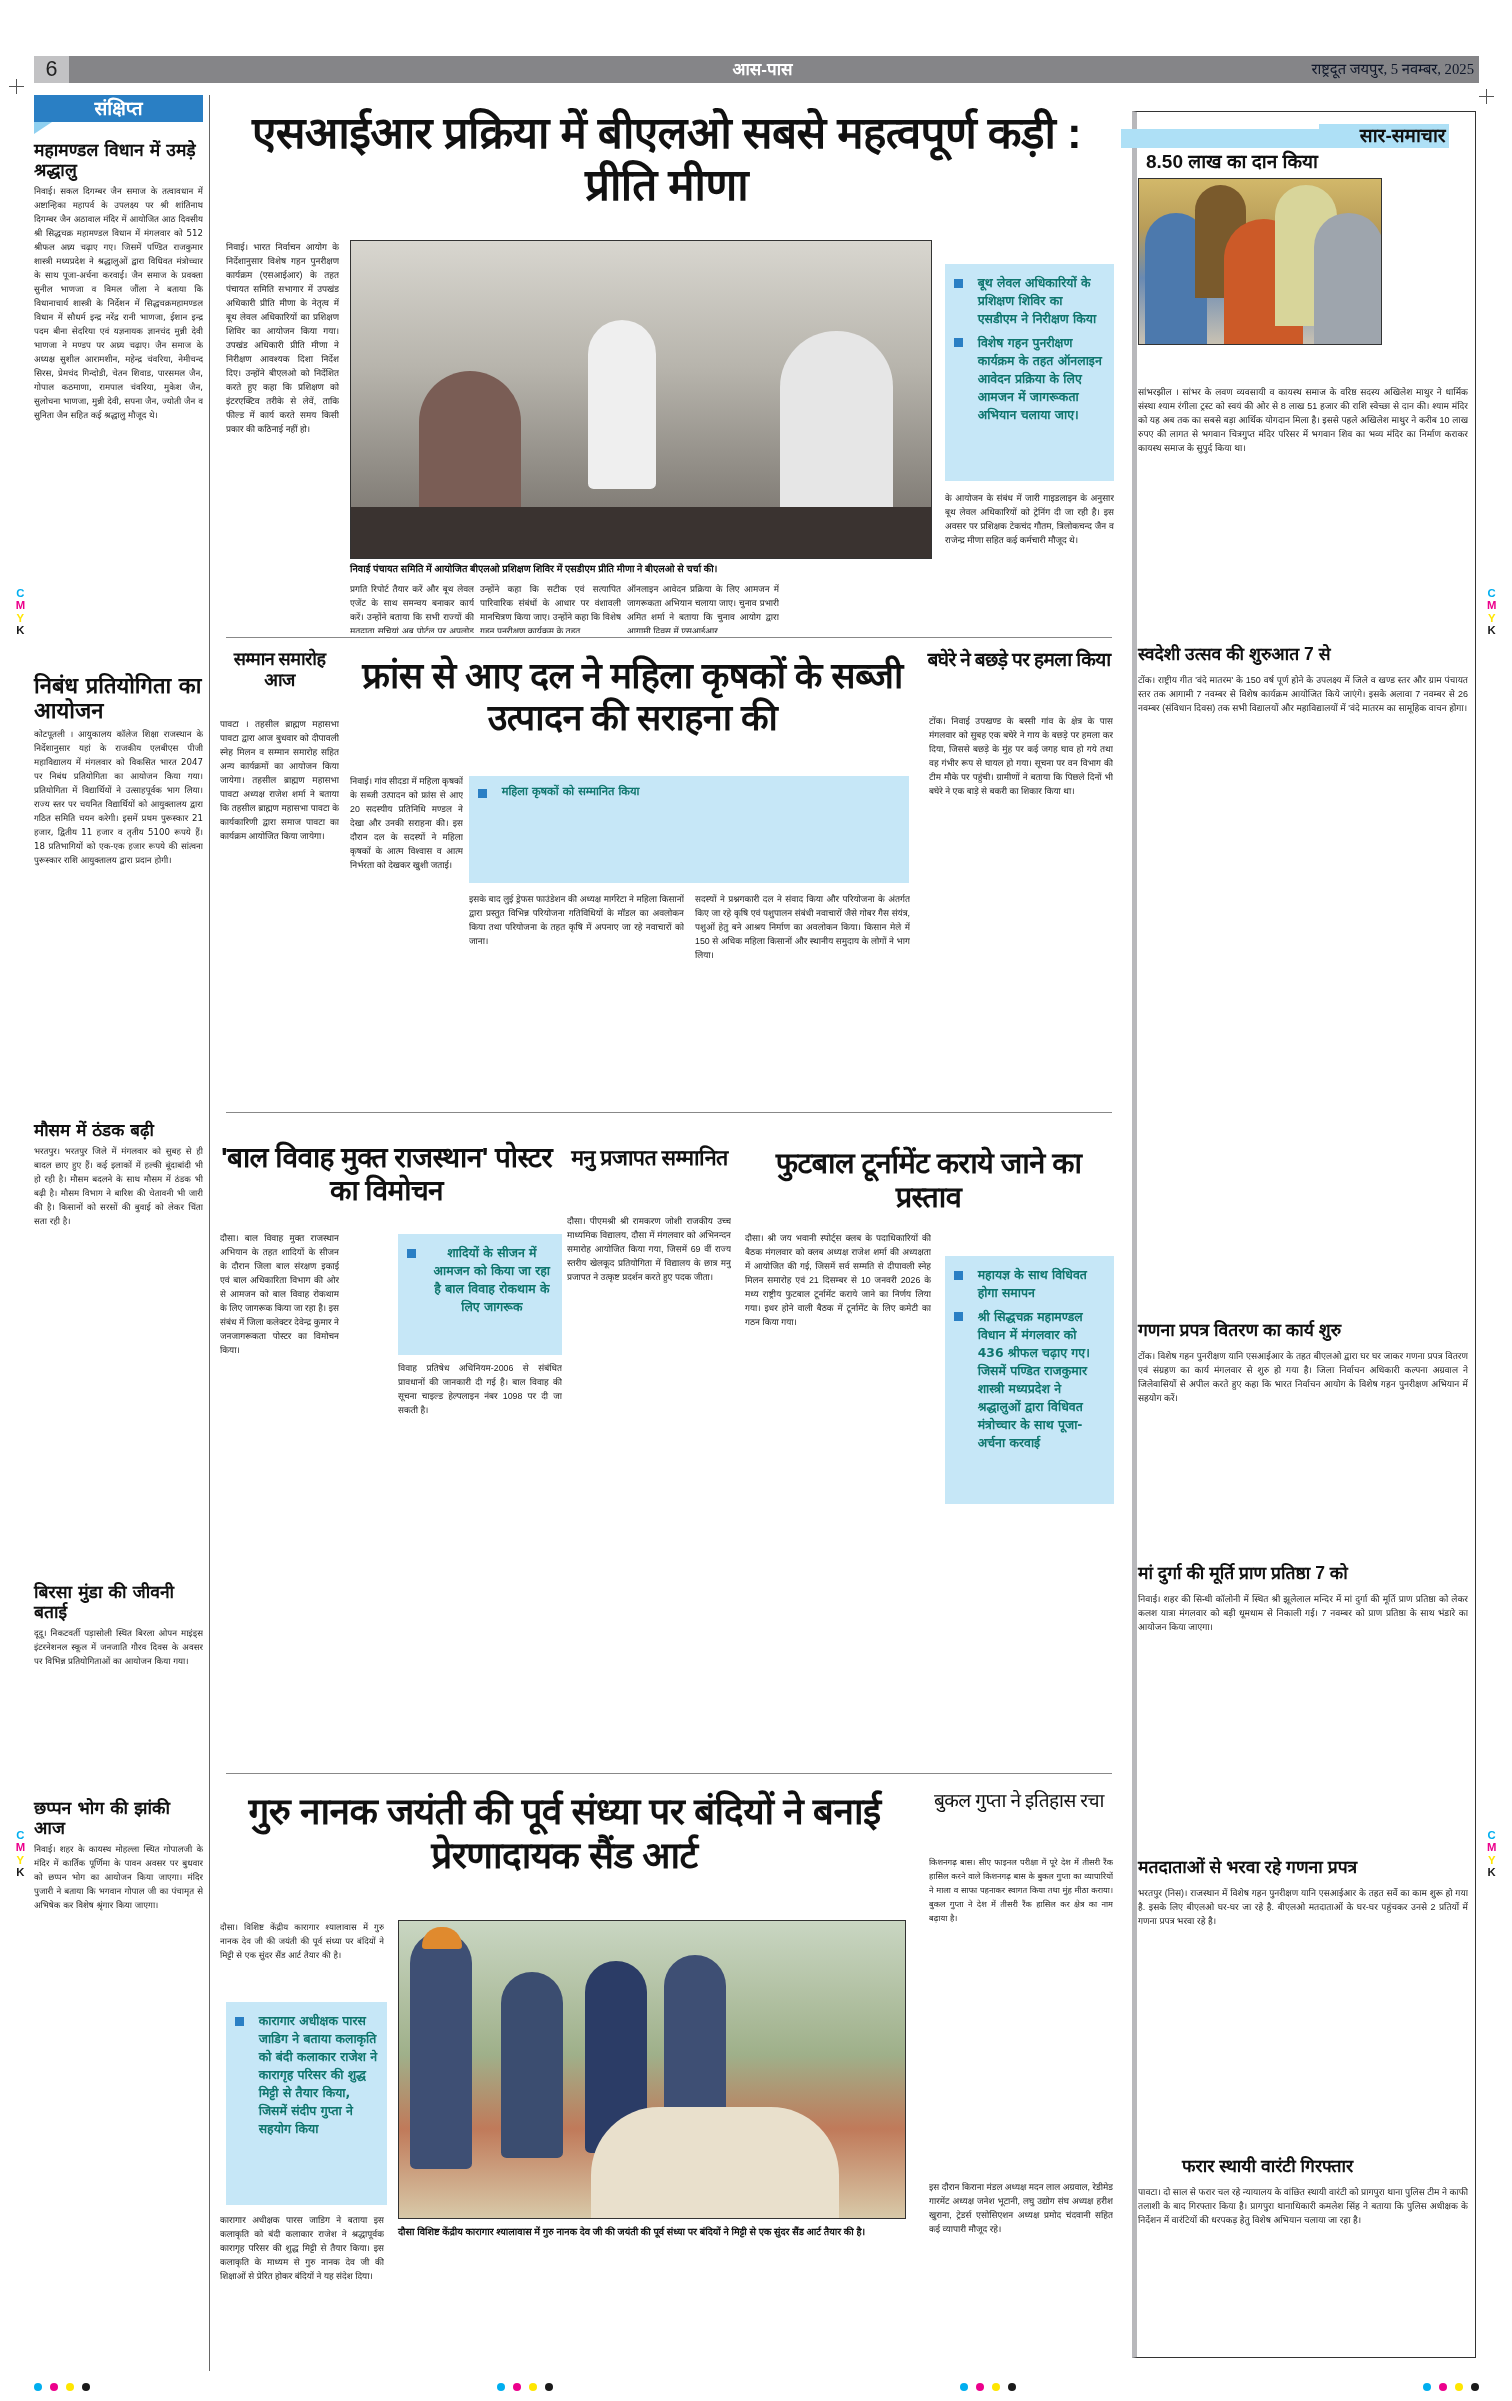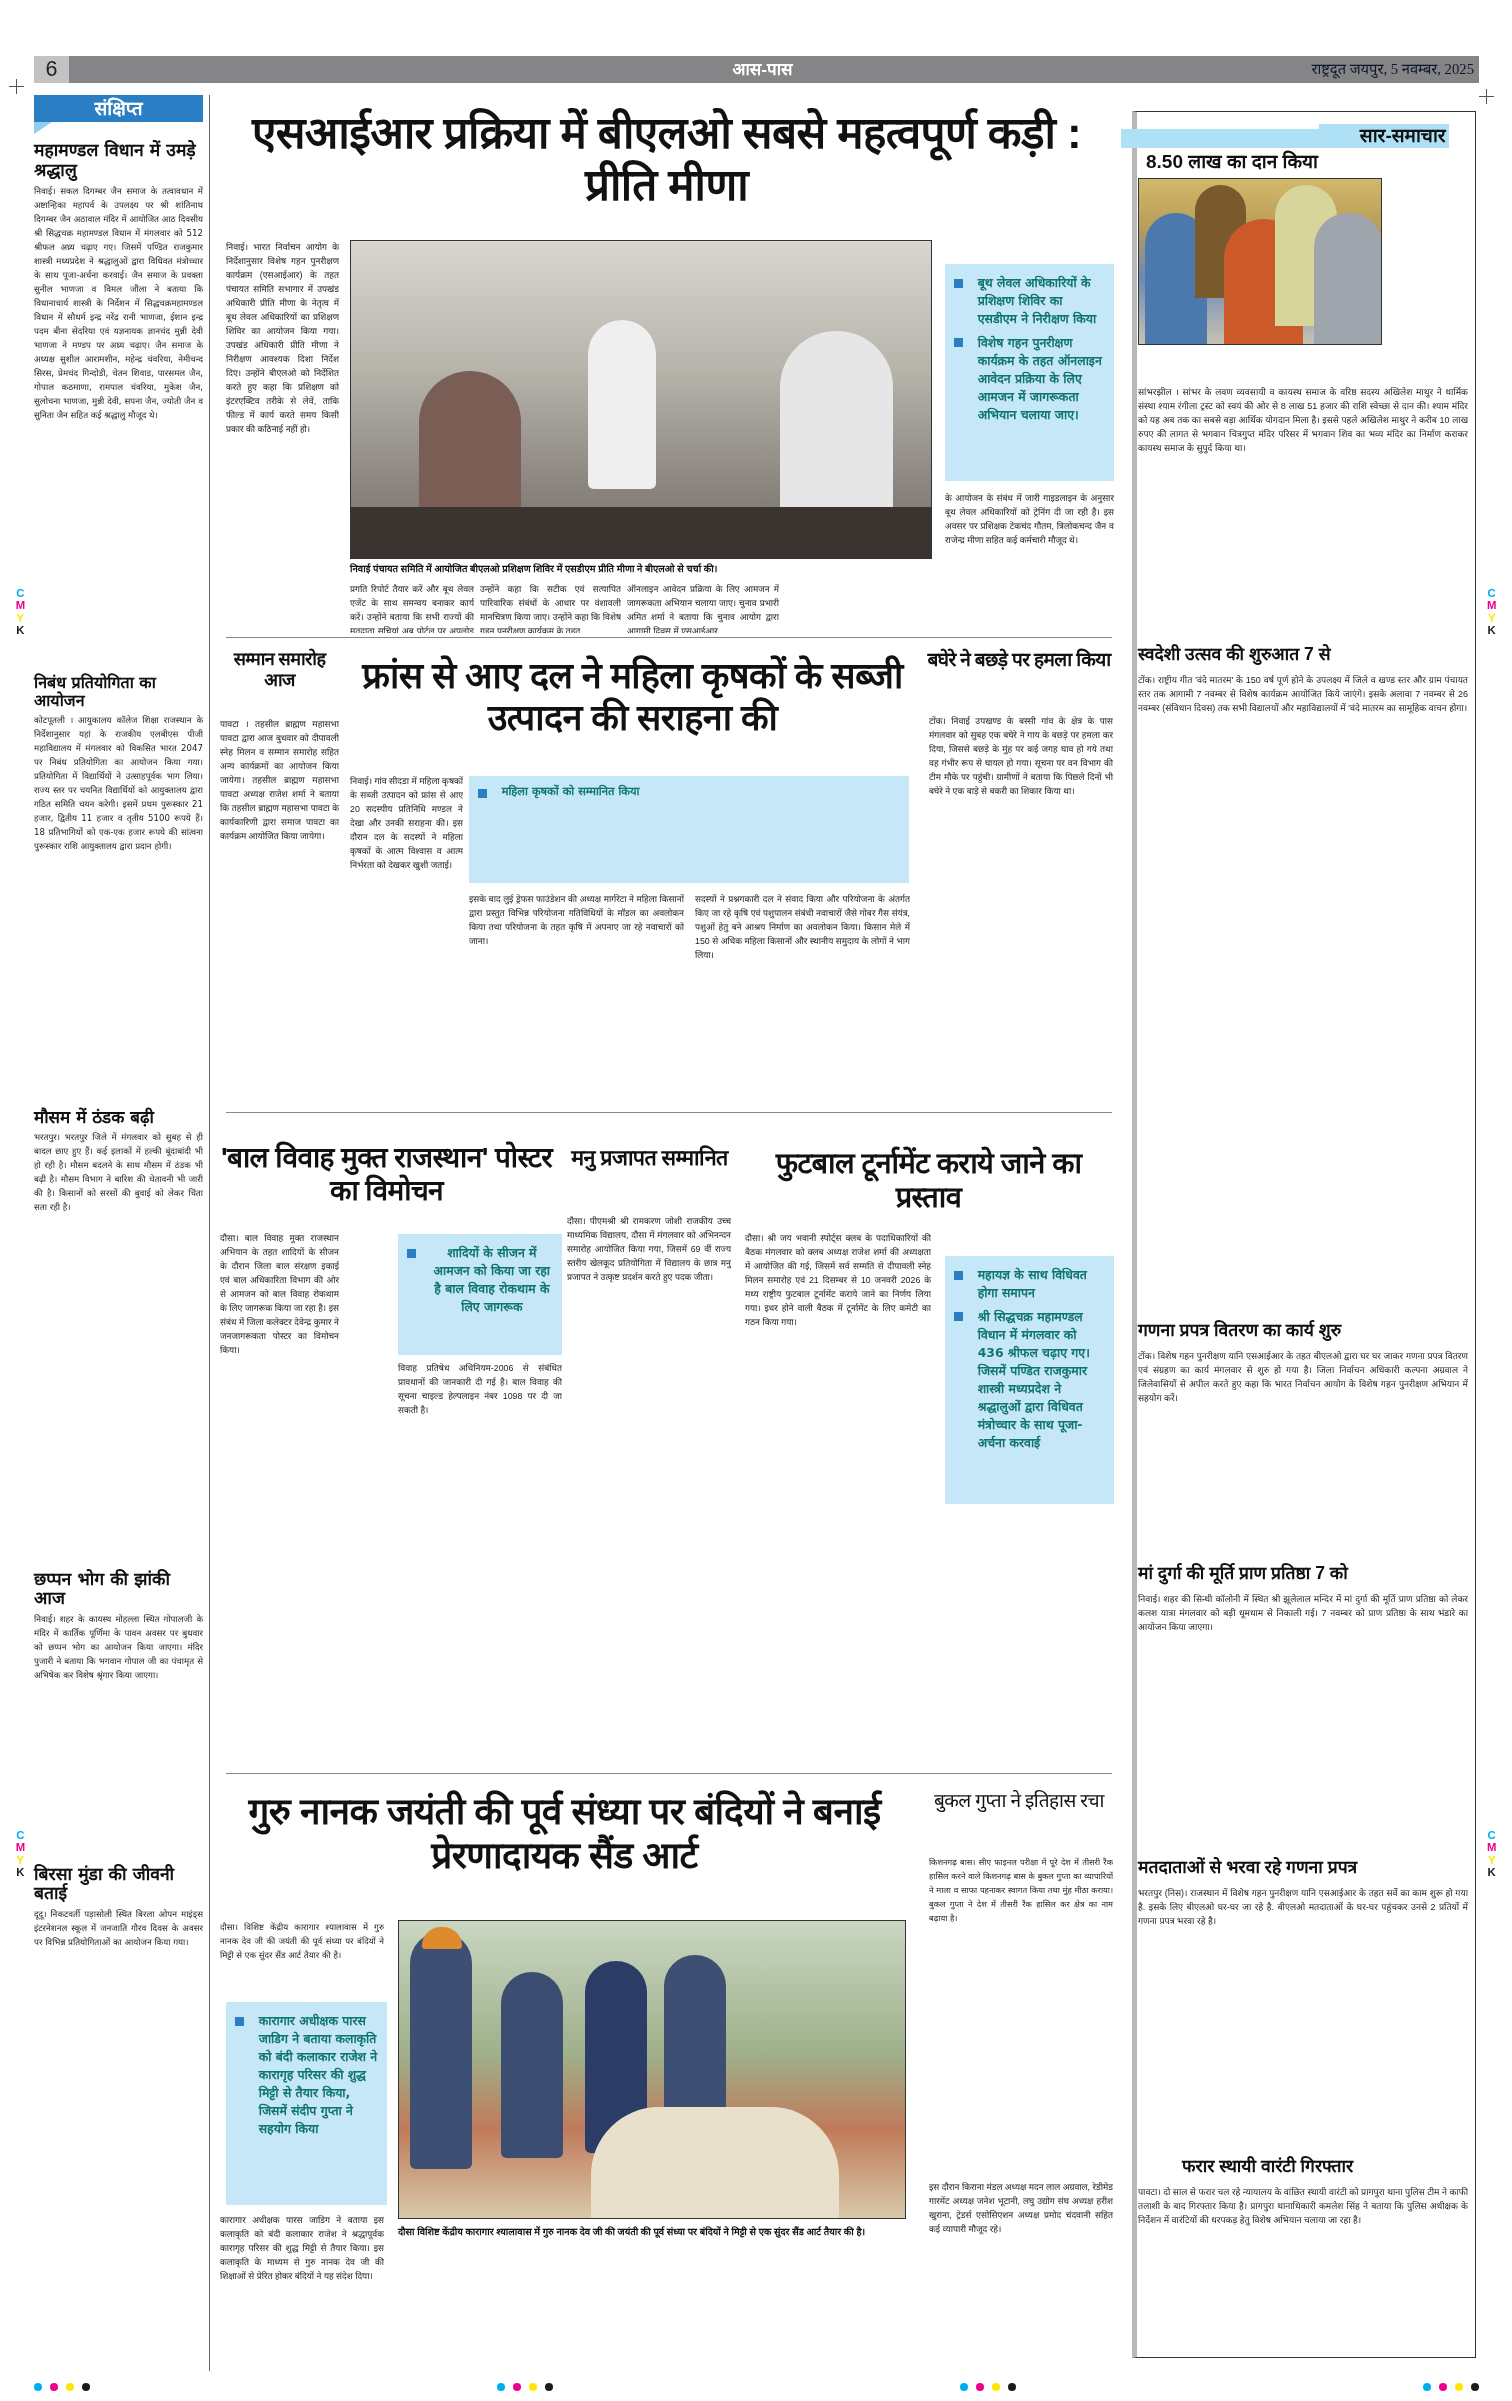--- a/index.html
+++ b/index.html
@@ -46,34 +46,34 @@
 <div class="abs brief-banner">संक्षिप्त</div>
 <div class="abs brief-tail"></div>
 <div class="abs vrule" style="left:209px;top:95px;height:2276px;"></div>
 
 <div class="abs" style="left:34px;top:141px;width:169px;">
   <div>
     <div class="col-head" style="font-size:17.5px;">महामण्डल विधान में उमड़े श्रद्धालु</div>
     <div class="body-text" style="margin-top:3.4px;height:486px;overflow:hidden;">निवाई। सकल दिगम्बर जैन समाज के तत्वावधान में अष्टान्हिका महापर्व के उपलक्ष्य पर श्री शांतिनाथ दिगम्बर जैन अठावाल मंदिर में आयोजित आठ दिवसीय श्री सिद्धचक्र महामण्डल विधान में मंगलवार को 512 श्रीफल अघ्र्य चढ़ाए गए। जिसमें पण्डित राजकुमार शास्त्री मध्यप्रदेश ने श्रद्धालुओं द्वारा विधिवत मंत्रोच्चार के साथ पूजा-अर्चना करवाई। जैन समाज के प्रवक्ता सुनील भाणजा व विमल जौंला ने बताया कि विधानाचार्य शास्त्री के निर्देशन में सिद्धचक्रमहामण्डल विधान में सौधर्म इन्द्र नरेंद्र रानी भाणजा, ईशान इन्द्र पदम बीना सेदरिया एवं यज्ञनायक ज्ञानचंद मुन्नी देवी भाणजा ने मण्डप पर अघ्र्य चढ़ाए। जैन समाज के अध्यक्ष सुशील आरामशीन, महेन्द्र चंवरिया, नेमीचन्द सिरस, प्रेमचंद गिन्दोडी, चेतन शिवाड, पारसमल जैन, गोपाल कठमाणा, रामपाल चंवरिया, मुकेश जैन, सुलोचना भाणजा, मुन्नी देवी, सपना जैन, ज्योती जैन व सुनिता जैन सहित कई श्रद्धालु मौजूद थे।</div>
   </div>
   <div style="margin-top:4.5px;">
-    <div class="col-head" style="font-size:16px;">निबंध प्रतियोगिता का आयोजन</div>
+    <div class="col-head" style="font-size:22px;">निबंध प्रतियोगिता का आयोजन</div>
     <div class="body-text" style="margin-top:3.4px;height:390px;overflow:hidden;">कोटपूतली । आयुकालय कॉलेज शिक्षा राजस्थान के निर्देशानुसार यहां के राजकीय एलबीएस पीजी महाविद्यालय में मंगलवार को विकसित भारत 2047 पर निबंध प्रतियोगिता का आयोजन किया गया। प्रतियोगिता में विद्यार्थियों ने उत्साहपूर्वक भाग लिया। राज्य स्तर पर चयनित विद्यार्थियों को आयुक्तालय द्वारा गठित समिति चयन करेगी। इसमें प्रथम पुरूस्कार 21 हजार, द्वितीय 11 हजार व तृतीय 5100 रूपये हैं। 18 प्रतिभागियों को एक-एक हजार रूपये की सांत्वना पुरूस्कार राशि आयुक्तालय द्वारा प्रदान होगी।</div>
   </div>
   <div style="margin-top:4.5px;">
     <div class="col-head" style="font-size:17px;">मौसम में ठंडक बढ़ी</div>
     <div class="body-text" style="margin-top:3.4px;height:435px;overflow:hidden;">भरतपुर। भरतपुर जिले में मंगलवार को सुबह से ही बादल छाए हुए हैं। कई इलाकों में हल्की बूंदाबांदी भी हो रही है। मौसम बदलने के साथ मौसम में ठंडक भी बढ़ी है। मौसम विभाग ने बारिश की चेतावनी भी जारी की है। किसानों को सरसों की बुवाई को लेकर चिंता सता रही है।</div>
   </div>
   <div style="margin-top:4.5px;">
+    <div class="col-head" style="font-size:17.5px;">बिरसा मुंडा की जीवनी बताई</div>
+    <div class="body-text" style="margin-top:3.4px;height:169px;overflow:hidden;">दूदू। निकटवर्ती पड़ासोली स्थित बिरला ओपन माइंड्स इंटरनेशनल स्कूल में जनजाति गौरव दिवस के अवसर पर विभिन्न प्रतियोगिताओं का आयोजन किया गया।</div>
+  </div>
+  <div style="margin-top:4.5px;">
     <div class="col-head" style="font-size:17.5px;">छप्पन भोग की झांकी आज</div>
     <div class="body-text" style="margin-top:3.4px;height:248px;overflow:hidden;">निवाई। शहर के कायस्थ मोहल्ला स्थित गोपालजी के मंदिर में कार्तिक पूर्णिमा के पावन अवसर पर बुधवार को छप्पन भोग का आयोजन किया जाएगा। मंदिर पुजारी ने बताया कि भगवान गोपाल जी का पंचामृत से अभिषेक कर विशेष श्रृंगार किया जाएगा।</div>
-  </div>
-  <div style="margin-top:4.5px;">
-    <div class="col-head" style="font-size:17.5px;">बिरसा मुंडा की जीवनी बताई</div>
-    <div class="body-text" style="margin-top:3.4px;height:169px;overflow:hidden;">दूदू। निकटवर्ती पड़ासोली स्थित बिरला ओपन माइंड्स इंटरनेशनल स्कूल में जनजाति गौरव दिवस के अवसर पर विभिन्न प्रतियोगिताओं का आयोजन किया गया।</div>
   </div>
 </div>
 
 <div class="abs big-head" style="left:226px;top:107px;width:881px;font-size:44px;">एसआईआर प्रक्रिया में बीएलओ सबसे महत्वपूर्ण कड़ी : प्रीति मीणा</div>
 
 <div class="abs body-condensed" style="left:226px;top:240px;width:113px;height:350px;overflow:hidden;">निवाई। भारत निर्वाचन आयोग के निर्देशानुसार विशेष गहन पुनरीक्षण कार्यक्रम (एसआईआर) के तहत पंचायत समिति सभागार में उपखंड अधिकारी प्रीति मीणा के नेतृत्व में बूथ लेवल अधिकारियों का प्रशिक्षण शिविर का आयोजन किया गया। उपखंड अधिकारी प्रीति मीणा ने निरीक्षण आवश्यक दिशा निर्देश दिए। उन्होंने बीएलओ को निर्देशित करते हुए कहा कि प्रशिक्षण को इंटरएक्टिव तरीके से लेवें, ताकि फील्ड में कार्य करते समय किसी प्रकार की कठिनाई नहीं हो।</div>
 <div class="abs photo" style="left:350px;top:240px;width:582px;height:319px;background:linear-gradient(180deg,#d8d6cf 0%,#b7b4ac 40%,#6f6a64 100%);">
   <div style="position:absolute;left:68px;top:130px;width:102px;height:158px;background:#7a5d55;border-radius:51px 51px 5.6px 5.6px;"></div>
   <div style="position:absolute;left:237px;top:79px;width:68px;height:169px;background:#efefef;border-radius:34px 34px 5.6px 5.6px;"></div>
   <div style="position:absolute;left:429px;top:90px;width:113px;height:215px;background:#e6e6e6;border-radius:56px 56px 5.6px 5.6px;"></div>

